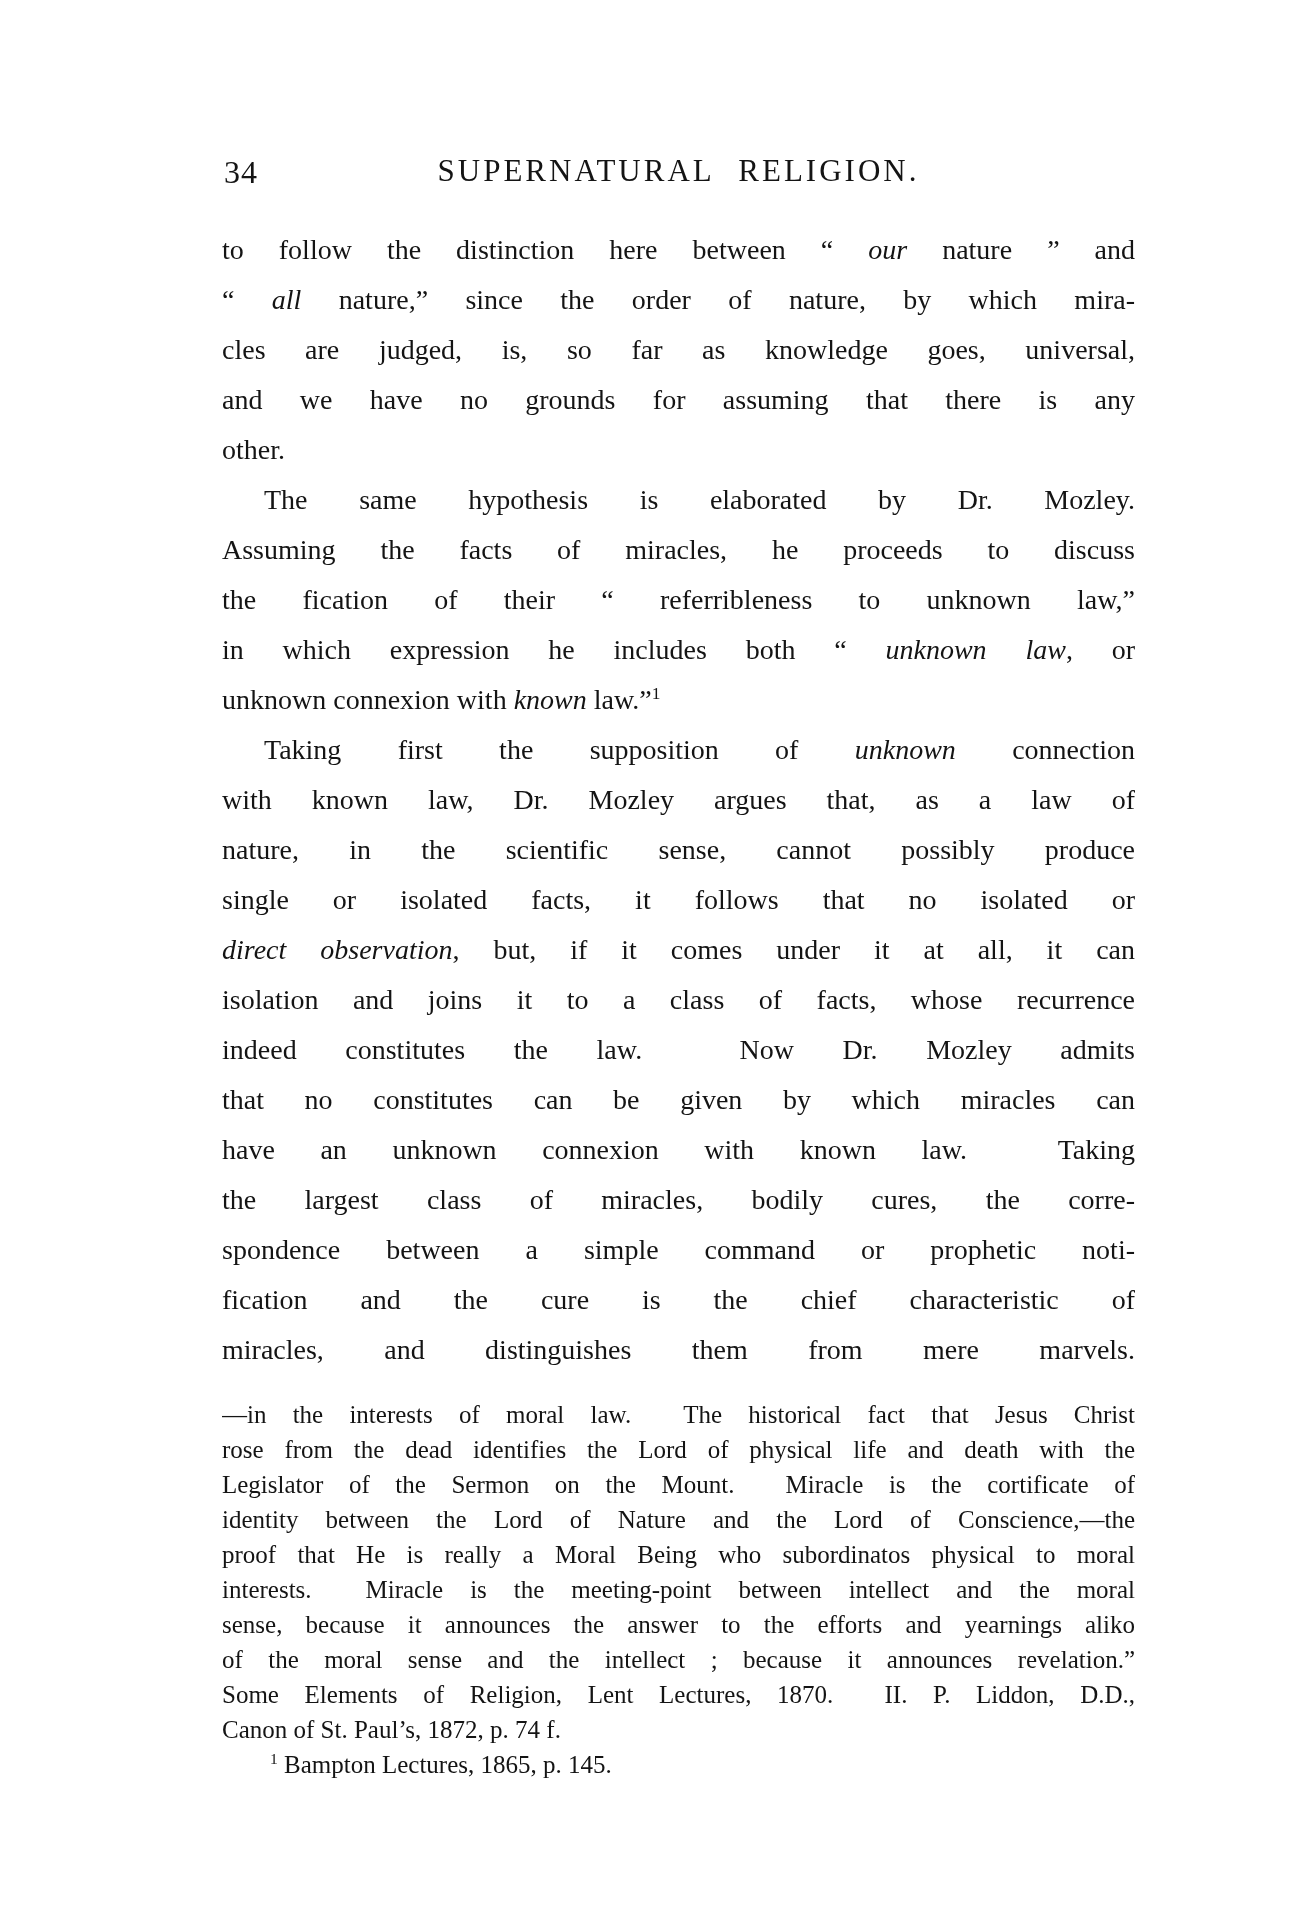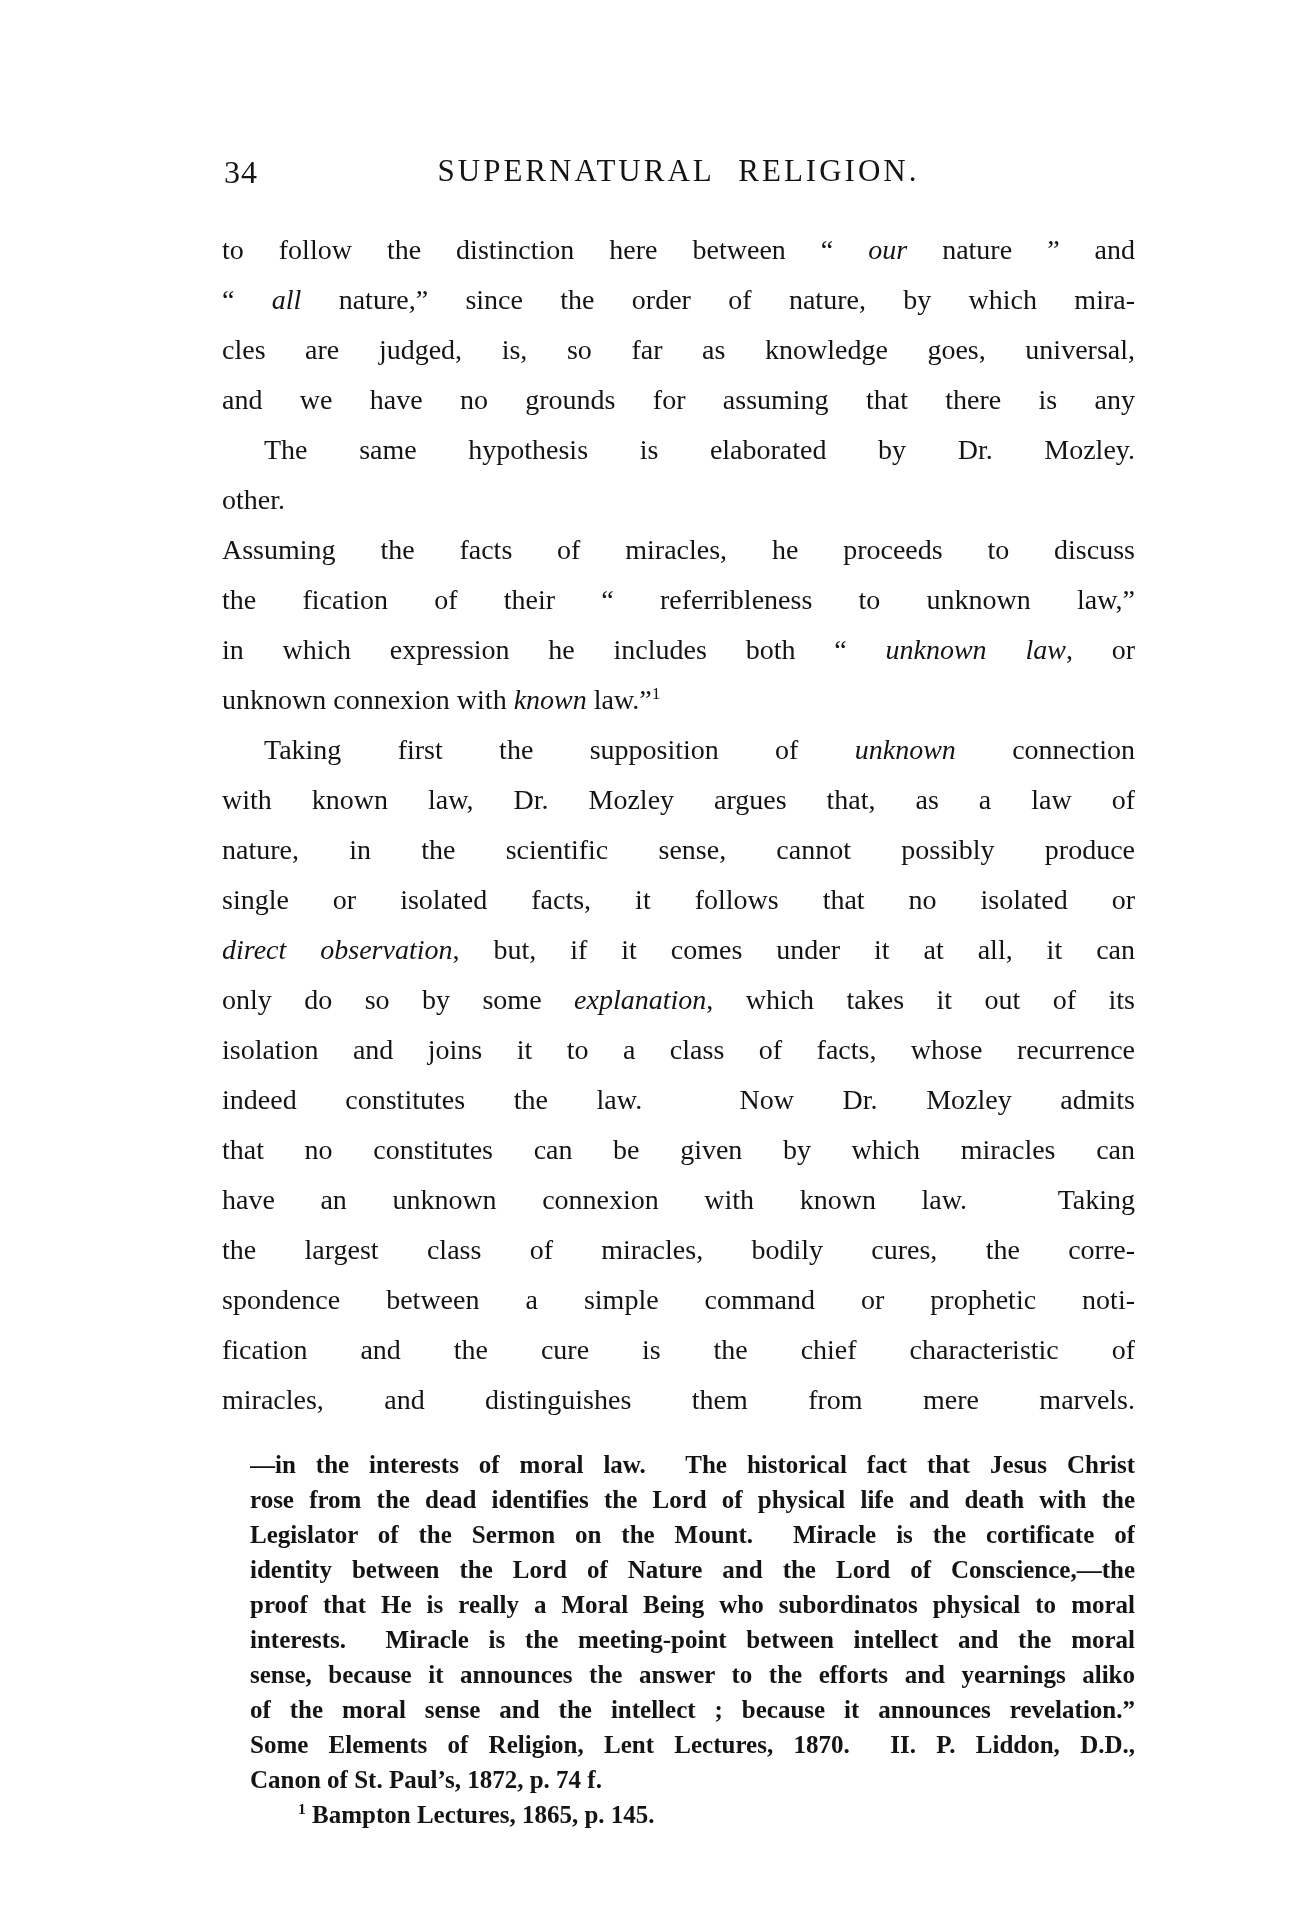--- a/index.html
+++ b/index.html
@@ -35,24 +35,23 @@
   .bline {
     height:50px; line-height:50px;
     font-size:28px;
     overflow:hidden;
     text-align:left;
   }
   .footnote { margin-top:22px; }
   .fline {
     height:35px; line-height:35px;
     font-size:25px;
-    font-weight:bold;
+    font-weight:normal;
     overflow:hidden;
     text-align:left;
-    margin-left:28px;
   }
   .just { text-align:justify; text-align-last:justify; }
   .ind { text-indent:42px; }
   .find { text-indent:48px; }
   .it { font-style:italic; }
   .sup { font-size:62%; vertical-align:super; line-height:0; }
 </style>
 </head>
 <body>
 
@@ -62,32 +61,31 @@
     <div class="runhead">
       <span class="pagenum">34</span>
       <span class="runtitle">SUPERNATURAL RELIGION.</span>
     </div>
 
     <div class="bodytext">
         <div class="bline just"><span>to follow the distinction here between “ </span><span class="it">our</span><span> nature ” and</span></div>
         <div class="bline just"><span>“ </span><span class="it">all</span><span> nature,” since the order of nature, by which mira-</span></div>
         <div class="bline just"><span>cles are judged, is, so far as knowledge goes, universal,</span></div>
         <div class="bline just"><span>and we have no grounds for assuming that there is any</span></div>
+        <div class="bline"><span>other.</span></div>
         <div class="bline just ind"><span>The same hypothesis is elaborated by Dr. Mozley.</span></div>
-        <div class="bline"><span>other.</span></div>
         <div class="bline just"><span>Assuming the facts of miracles, he proceeds to discuss</span></div>
         <div class="bline just"><span>the fication of their “ referribleness to unknown law,”</span></div>
         <div class="bline just"><span>in which expression he includes both “ </span><span class="it">unknown law</span><span>, or</span></div>
         <div class="bline"><span>unknown connexion with </span><span class="it">known</span><span> law.”</span><span class="sup">1</span></div>
         <div class="bline just ind"><span>Taking first the supposition of </span><span class="it">unknown</span><span> connection</span></div>
         <div class="bline just"><span>with known law, Dr. Mozley argues that, as a law of</span></div>
         <div class="bline just"><span>nature, in the scientific sense, cannot possibly produce</span></div>
         <div class="bline just"><span>single or isolated facts, it follows that no isolated or</span></div>
         <div class="bline just"><span class="it">direct observation</span><span>, but, if it comes under it at all, it can</span></div>
-        <div class="bline just"><span>only do so by some </span><span class="it">explanation</span><span>, which takes it out of its</span></div>
         <div class="bline just"><span>isolation and joins it to a class of facts, whose recurrence</span></div>
         <div class="bline just"><span>indeed constitutes the law.&nbsp; Now Dr. Mozley admits</span></div>
         <div class="bline just"><span>that no constitutes can be given by which miracles can</span></div>
         <div class="bline just"><span>have an unknown connexion with known law.&nbsp; Taking</span></div>
         <div class="bline just"><span>the largest class of miracles, bodily cures, the corre-</span></div>
         <div class="bline just"><span>spondence between a simple command or prophetic noti-</span></div>
         <div class="bline just"><span>fication and the cure is the chief characteristic of</span></div>
         <div class="bline just"><span>miracles, and distinguishes them from mere marvels.</span></div>
       </div>
 

